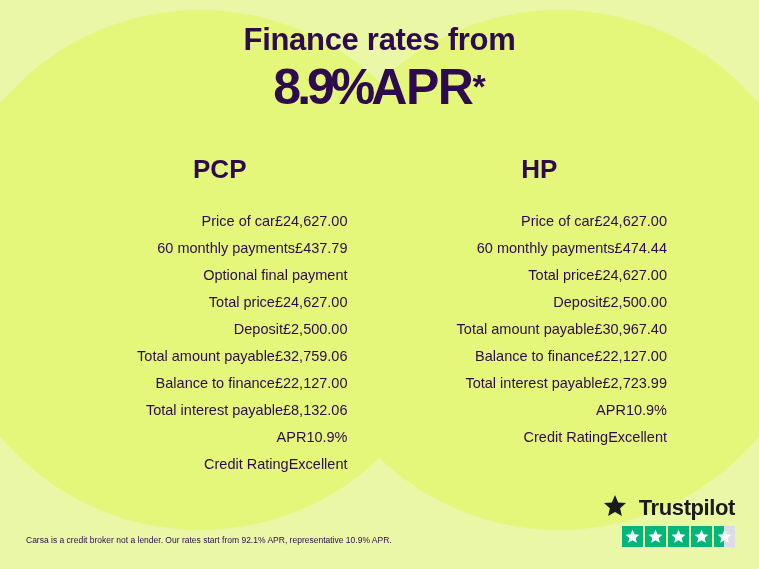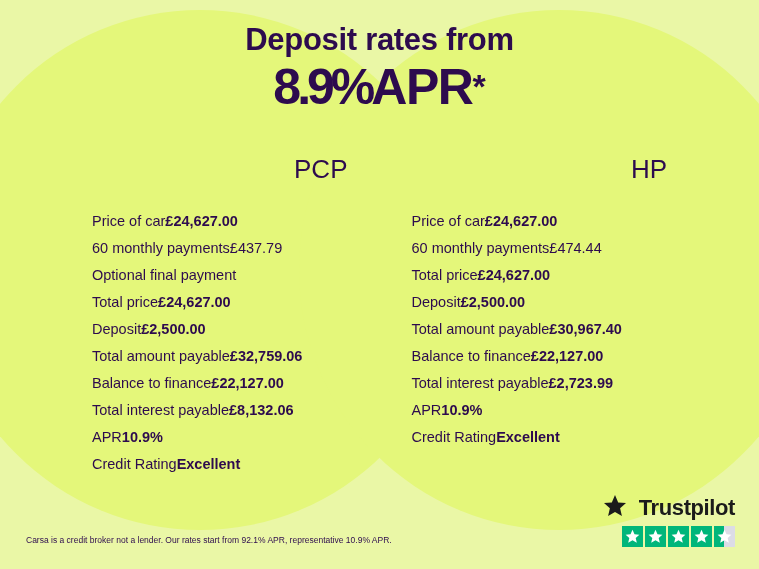--- a/index.html
+++ b/index.html
@@ -69,35 +69,35 @@
   .columns {
     display: flex;
     margin-top: 42px;
     padding: 0 60px;
   }
   .col {
     flex: 1 1 50%;
     padding: 0 32px;
   }
   .col-title {
-    text-align: right;
+    text-align: center;
     font-size: 26px;
-    font-weight: normal;
+    font-weight: bold;
     margin-bottom: 22px;
     color: #2d0b4e;
   }
   .row {
     display: flex;
-    justify-content: flex-start;
+    justify-content: flex-end;
     font-size: 14.5px;
     padding: 5.5px 0;
     color: #2d0b4e;
   }
   .row.bold .label, .row.bold .value { font-weight: normal; }
-  .value { text-align: right; font-weight: bold; }
+  .value { text-align: right; }
   #footer {
     position: absolute;
     left: 26px;
     bottom: 22px;
     font-size: 8.5px;
     line-height: 1.55;
     color: #2d0b4e;
     max-width: 430px;
   }
   #trustpilot {
@@ -137,21 +137,21 @@
   .tp-star svg { display: block; }
 </style>
 </head>
 <body>
 
 <div class="bg-circle" id="circle-left"></div>
 <div class="bg-circle" id="circle-right"></div>
 
 <div class="content">
 
-  <div id="headline">Deposit rates from</div>
+  <div id="headline">Finance rates from</div>
 
   <div id="apr-line">
     <span id="apr-value">8.9%</span><span id="apr-unit">APR</span><span id="apr-asterisk">*</span>
   </div>
 
   <div class="columns">
 
     <div class="col">
       <div class="col-title">PCP</div>
 

